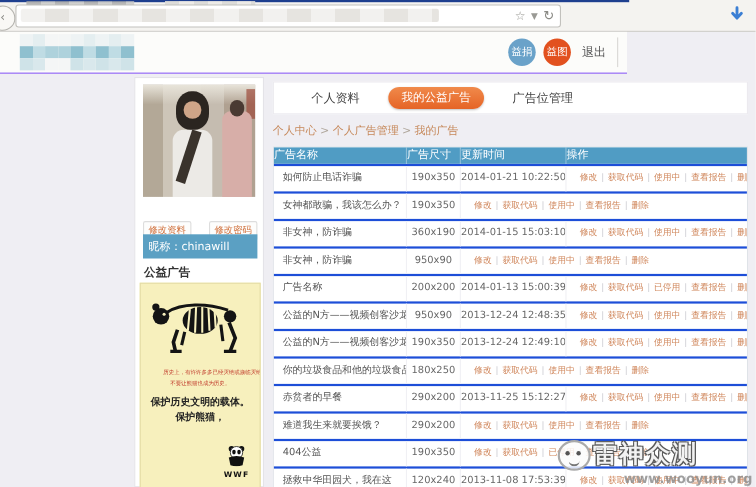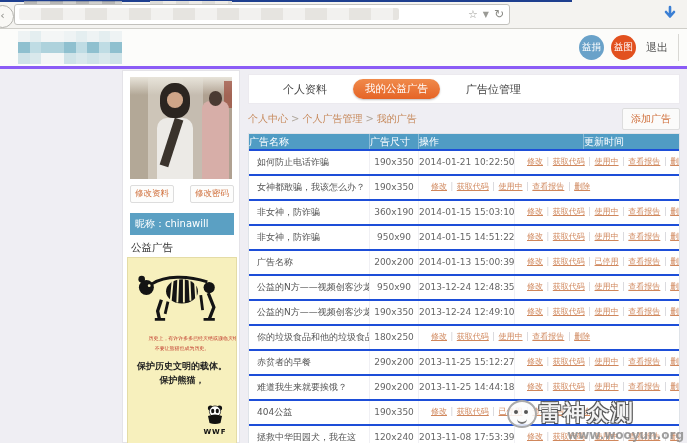--- a/index.html
+++ b/index.html
@@ -15,44 +15,44 @@
   .url-bar{position:absolute;left:14px;top:4px;width:494px;height:19px;background:#fff;border:1px solid #c2c1bd;border-radius:3px;}
   .url-censor{position:absolute;left:4px;top:3px;width:380px;height:12px;background:repeating-linear-gradient(90deg,#f2f1ef 0 22px,#e6e4e0 22px 44px);border-radius:2px;}
   .url-icons{position:absolute;right:5px;top:2px;display:flex;align-items:center;gap:5px;color:#9a9a95;font-size:11px;}
   .search-box{position:absolute;left:513px;top:4px;width:139px;height:19px;background:#fff;border:1px solid #c2c1bd;border-radius:3px;display:flex;align-items:center;font-size:9.5px;color:#444;}
   .search-favicon{width:11px;height:11px;background:#2a64b5;border:1px solid #1d4a8c;border-radius:2px;margin:0 4px 0 4px;position:relative;}
   .search-favicon:after{content:"";position:absolute;left:2px;top:2px;width:5px;height:5px;border:1px solid #fff;}
   .search-text{flex:1;white-space:nowrap;overflow:hidden;}
   .download-arrow{position:absolute;left:662px;top:5px;}
 
   
-  .site-header{position:absolute;left:0;top:29px;width:687px;height:37px;background:#fcfcfa;border-bottom:3px solid #8b5cf6;}
+  .site-header{position:absolute;left:0;top:29px;width:570px;height:37px;background:#fcfcfa;border-bottom:1px solid #8b5cf6;}
   .logo-censor{position:absolute;left:18px;top:2px;width:104px;height:33px;display:grid;grid-template-columns:repeat(9,1fr);grid-template-rows:repeat(3,1fr);}
   .hdr-actions{position:absolute;right:8px;top:3px;height:31px;display:flex;align-items:center;}
   .circle-btn{width:25px;height:25px;border-radius:50%;color:#fff;font-size:9.5px;display:flex;align-items:center;justify-content:center;margin-right:7px;cursor:pointer;white-space:nowrap;}
   .btn-donate{background:#6aa2c9;}
   .btn-image{background:#e2511f;}
   .logout{color:#555;font-size:11px;margin:0 10px 0 3px;cursor:pointer;}
   .hdr-divider{width:1px;height:27px;background:#d9d8d4;}
 
   
   .sidebar{position:absolute;left:122px;top:70px;width:118px;height:373px;background:#fff;border:1px solid #e4e3e8;box-sizing:border-box;}
   .photo{position:absolute;left:7px;top:6px;width:102px;height:102px;overflow:hidden;background:linear-gradient(90deg,#b3a897 0 18%,#cdc5b8 18% 52%,#c5bcb0 52% 72%,#b0a191 72%);}
   .photo .sky{position:absolute;left:0;top:0;width:100%;height:18%;background:linear-gradient(#e8e4da,transparent);}
   .photo .hair{position:absolute;left:29%;top:6%;width:30%;height:34%;background:#2b2520;border-radius:46% 46% 42% 42%;}
   .photo .face{position:absolute;left:36%;top:15%;width:16%;height:15%;background:#cfa588;border-radius:50%;}
   .photo .shirt{position:absolute;left:26%;top:40%;width:36%;height:62%;background:#eceae6;border-radius:10px 10px 0 0;}
   .photo .strap{position:absolute;left:36%;top:40%;width:9%;height:48%;background:#3a332c;transform:rotate(18deg);}
   .photo .figure2{position:absolute;right:3%;top:24%;width:26%;height:76%;background:#d7aea8;border-radius:8px 8px 0 0;}
   .photo .hair2{position:absolute;right:10%;top:14%;width:13%;height:14%;background:#4a3a32;border-radius:50%;}
   .photo .wallred{position:absolute;right:0;top:4%;width:8%;height:26%;background:#9c4a3a;opacity:.7;}
   .side-btns{position:absolute;left:7px;top:114px;width:104px;display:flex;justify-content:space-between;}
-  .side-btn{border:1px solid #ddd;background:#fdfdfc;color:#d0703c;font-size:8.5px;padding:2px 4px;border-radius:2px;cursor:pointer;white-space:nowrap;}
+  .side-btn{border:1px solid #ddd;background:#fdfdfc;color:#d0703c;font-size:8.5px;padding:2px 4px;border-radius:2px;cursor:pointer;white-space:nowrap;margin-top:16px;}
   .nick-bar{position:absolute;left:7px;top:142px;width:104px;box-sizing:border-box;background:#5ba0c3;color:#fff;font-size:10px;padding:4px 5px;white-space:nowrap;}
-  .side-section-title{position:absolute;left:8px;top:170px;font-size:10.5px;font-weight:normal;color:#333;}
+  .side-section-title{position:absolute;left:8px;top:170px;font-size:10.5px;font-weight:bold;color:#333;}
   .wwf-ad{position:absolute;left:4px;top:186px;width:110px;height:187px;background:#f7f0bd;border:1px solid #e4dca6;box-sizing:border-box;overflow:hidden;}
   .wwf-skel{display:block;margin:8px auto 0 auto;}
   .ad-small{color:#c0392b;font-size:8px;text-align:center;white-space:nowrap;transform:scale(.62);transform-origin:50% 50%;line-height:10px;}
   .ad-big{font-size:9px;font-weight:bold;color:#222;text-align:center;line-height:14px;white-space:nowrap;}
   .wwf-logo{position:absolute;right:8px;top:146px;width:26px;text-align:center;}
   .wwf-logo-text{font-size:7px;font-weight:bold;color:#111;letter-spacing:1px;}
 
   
   .main{position:absolute;left:248px;top:74px;width:432px;}
   .tabbar{height:30px;background:#fff;border:1px solid #eceaef;box-sizing:border-box;display:flex;align-items:center;padding-left:34px;}
@@ -69,21 +69,21 @@
   .col-name{width:120px;}
   .col-size{width:49px;}
   .col-time{width:96px;}
   .col-ops{flex:1;}
   .trow{display:flex;height:23px;line-height:22px;font-size:9px;color:#666;border-top:2px solid #1d4ed8;background:#fff;}
   .td{box-sizing:border-box;white-space:nowrap;overflow:hidden;}
   .td+ .td{border-left:1px solid #f0f0f4;}
   .td.col-name{padding-left:8px;color:#555;}
   .td.col-size,.td.col-time{text-align:center;}
   .td.col-ops{padding-left:11px;font-size:8px;color:#ccccd2;}
-  .op{color:#d0875c;cursor:pointer;margin:0 1px;text-decoration:underline;}
+  .op{color:#d0875c;cursor:pointer;margin:0 1px;}
 
   
   .watermark{position:absolute;right:0;bottom:0;width:180px;height:45px;pointer-events:none;}
   .wm-logo{position:absolute;left:0px;top:2px;width:26px;height:24px;border:2px solid #aaa;border-radius:50%;background:rgba(252,252,252,.85);}
   .wm-logo:before{content:"";position:absolute;left:5px;top:8px;width:4px;height:4px;border-radius:50%;background:#555;box-shadow:10px 0 0 #555;}
   .wm-logo:after{content:"";position:absolute;left:8px;top:16px;width:10px;height:4px;border-radius:0 0 8px 8px;border-bottom:2px solid #777;}
   .wm-brand{position:absolute;left:32px;top:0px;font-size:22px;font-weight:bold;color:rgba(255,255,255,.92);letter-spacing:2px;white-space:nowrap;
     text-shadow:-1px -1px 0 #5a5a5a,1px -1px 0 #5a5a5a,-1px 1px 0 #5a5a5a,1px 1px 0 #5a5a5a;}
   .wm-url{position:absolute;right:3px;bottom:1px;font-size:12px;font-weight:bold;color:#8f8f8f;opacity:.85;white-space:nowrap;}
 </style>
@@ -207,29 +207,28 @@
 
   <div class="main">
     <div class="tabbar" id="tabbar">
         <div class="tab">个人资料</div>
         <div class="tab active">我的公益广告</div>
         <div class="tab">广告位管理</div>
       </div>
 
     <div class="crumb-row">
       <div class="breadcrumb" id="breadcrumb"><span>个人中心</span><span class="sep">&gt;</span><span>个人广告管理</span><span class="sep">&gt;</span><span>我的广告</span></div>
-      <span class="add-btn">添加广告</span>
     </div>
 
     <div class="ad-table">
       <div class="thead" id="thead">
           <div class="th col-name">广告名称</div>
           <div class="th col-size">广告尺寸</div>
+          <div class="th col-time">更新时间</div>
           <div class="th col-ops">操作</div>
-          <div class="th col-time">更新时间</div>
         </div>
       <div id="tbody">
           <div class="trow">
             <div class="td col-name">如何防止电话诈骗</div>
             <div class="td col-size">190x350</div>
             <div class="td col-time">2014-01-21 10:22:50</div>
             <div class="td col-ops"><span class="op">修改</span> | <span class="op">获取代码</span> | <span class="op">使用中</span> | <span class="op">查看报告</span> | <span class="op">删除</span></div>
           </div>
           <div class="trow">
             <div class="td col-name">女神都敢骗，我该怎么办？</div>
@@ -238,21 +237,20 @@
           </div>
           <div class="trow">
             <div class="td col-name">非女神，防诈骗</div>
             <div class="td col-size">360x190</div>
             <div class="td col-time">2014-01-15 15:03:10</div>
             <div class="td col-ops"><span class="op">修改</span> | <span class="op">获取代码</span> | <span class="op">使用中</span> | <span class="op">查看报告</span> | <span class="op">删除</span></div>
           </div>
           <div class="trow">
             <div class="td col-name">非女神，防诈骗</div>
             <div class="td col-size">950x90</div>
-            <div class="td col-time">2014-01-15 14:51:22</div>
             <div class="td col-ops"><span class="op">修改</span> | <span class="op">获取代码</span> | <span class="op">使用中</span> | <span class="op">查看报告</span> | <span class="op">删除</span></div>
           </div>
           <div class="trow">
             <div class="td col-name">广告名称</div>
             <div class="td col-size">200x200</div>
             <div class="td col-time">2014-01-13 15:00:39</div>
             <div class="td col-ops"><span class="op">修改</span> | <span class="op">获取代码</span> | <span class="op">已停用</span> | <span class="op">查看报告</span> | <span class="op">删除</span></div>
           </div>
           <div class="trow">
             <div class="td col-name">公益的N方——视频创客沙龙</div>
@@ -273,21 +271,20 @@
           </div>
           <div class="trow">
             <div class="td col-name">赤贫者的早餐</div>
             <div class="td col-size">290x200</div>
             <div class="td col-time">2013-11-25 15:12:27</div>
             <div class="td col-ops"><span class="op">修改</span> | <span class="op">获取代码</span> | <span class="op">使用中</span> | <span class="op">查看报告</span> | <span class="op">删除</span></div>
           </div>
           <div class="trow">
             <div class="td col-name">难道我生来就要挨饿？</div>
             <div class="td col-size">290x200</div>
-            <div class="td col-time">2013-11-25 14:44:18</div>
             <div class="td col-ops"><span class="op">修改</span> | <span class="op">获取代码</span> | <span class="op">使用中</span> | <span class="op">查看报告</span> | <span class="op">删除</span></div>
           </div>
           <div class="trow">
             <div class="td col-name">404公益</div>
             <div class="td col-size">190x350</div>
             <div class="td col-ops"><span class="op">修改</span> | <span class="op">获取代码</span> | <span class="op">已停用</span> | <span class="op">查看报告</span> | <span class="op">删除</span></div>
           </div>
           <div class="trow">
             <div class="td col-name">拯救中华田园犬，我在这</div>
             <div class="td col-size">120x240</div>

